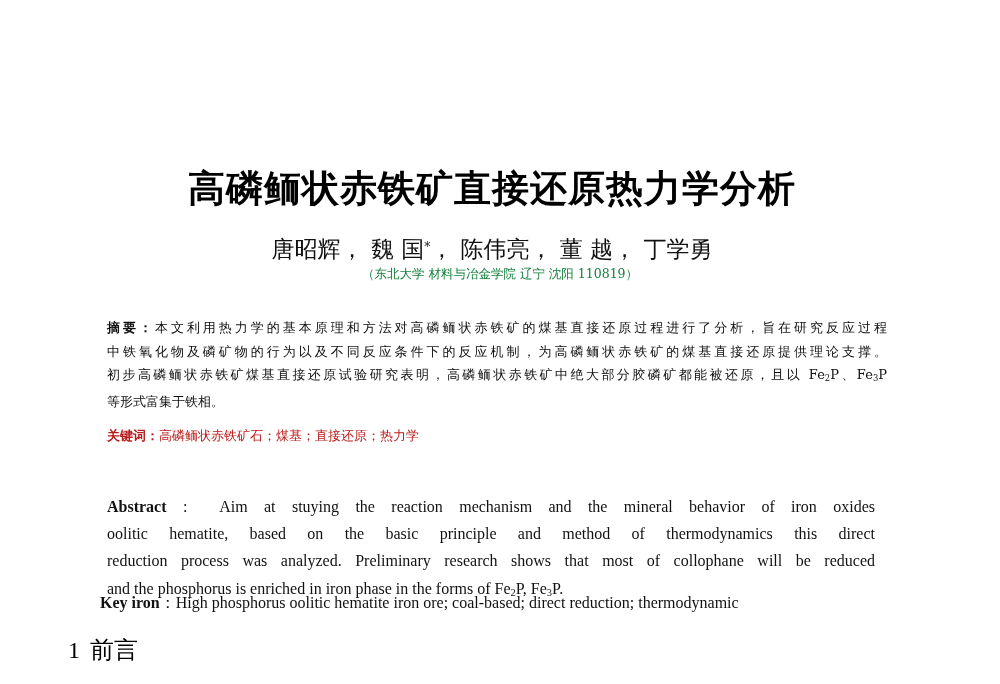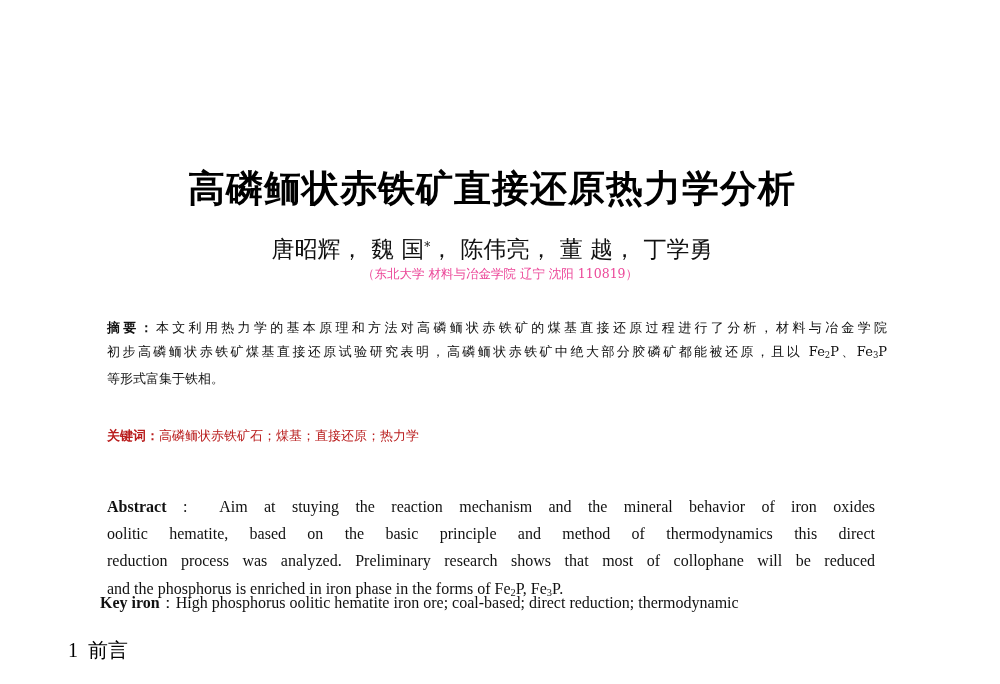--- a/index.html
+++ b/index.html
@@ -50,21 +50,21 @@
       top: -2px;
     }
     .affiliation {
       position: absolute;
       left: 0; right: 0;
       top: 265px;
       text-align: center;
       font-family: "DejaVu Serif", "Liberation Serif", serif;
       font-size: 12.5px;
       line-height: 18px;
-      color: #ec4899;
+      color: #15803d;
     }
     .abstract-cn {
       position: absolute;
       left: 107px;
       width: 780px;
       top: 316px;
       font-family: "DejaVu Serif", "Liberation Serif", serif;
       font-size: 13px;
       line-height: 23.5px;
       color: #111;
@@ -125,21 +125,21 @@
       color: #111;
     }
     .keywords-en .label {
       font-weight: bold;
     }
     .section-heading {
       position: absolute;
       left: 68px;
       top: 636px;
       font-family: "DejaVu Sans", "Liberation Sans", sans-serif;
-      font-size: 20px;
+      font-size: 24px;
       line-height: 28px;
       color: #000;
     }
     .section-heading .num {
       font-family: "Liberation Serif", "DejaVu Serif", serif;
       margin-right: 10px;
     }
     sub {
       font-size: 0.65em;
       vertical-align: -0.2em;
@@ -156,21 +156,22 @@
     <span>唐昭辉，</span>
     <span>魏 国</span><sup>*</sup><span>，</span>
     <span>陈伟亮，</span>
     <span>董 越，</span>
     <span>丁学勇</span>
   </div>
 
   <div class="affiliation">（东北大学 材料与冶金学院 辽宁 沈阳 110819）</div>
 
   <div class="abstract-cn">
-    <span class="line"><span class="label">摘要：</span><span>本文利用热力学的基本原理和方法对高磷鲕状赤铁矿的煤基直接还原过程进行了分析，材料与冶金学院</span></span>
+    <span class="line"><span class="label">摘要：</span><span>本文利用热力学的基本原理和方法对高磷鲕状赤铁矿的煤基直接还原过程进行了分析，旨在研究反应过程</span></span>
+    <span class="line"><span>中铁氧化物及磷矿物的行为以及不同反应条件下的反应机制，为高磷鲕状赤铁矿的煤基直接还原提供理论支撑。</span></span>
     <span class="line"><span>初步高磷鲕状赤铁矿煤基直接还原试验研究表明，高磷鲕状赤铁矿中绝大部分胶磷矿都能被还原，且以 Fe</span><sub>2</sub><span>P、Fe</span><sub>3</sub><span>P</span></span>
     <span class="line last"><span>等形式富集于铁相。</span></span>
   </div>
 
   <div class="keywords-cn">
     <span class="label">关键词：</span><span>高磷鲕状赤铁矿石；煤基；直接还原；热力学</span>
   </div>
 
   <div class="abstract-en">
     <span class="line"><span class="label">Abstract</span><span style="white-space:pre"> :  </span><span>Aim at stuying the reaction mechanism and the mineral behavior of iron oxides</span></span>

